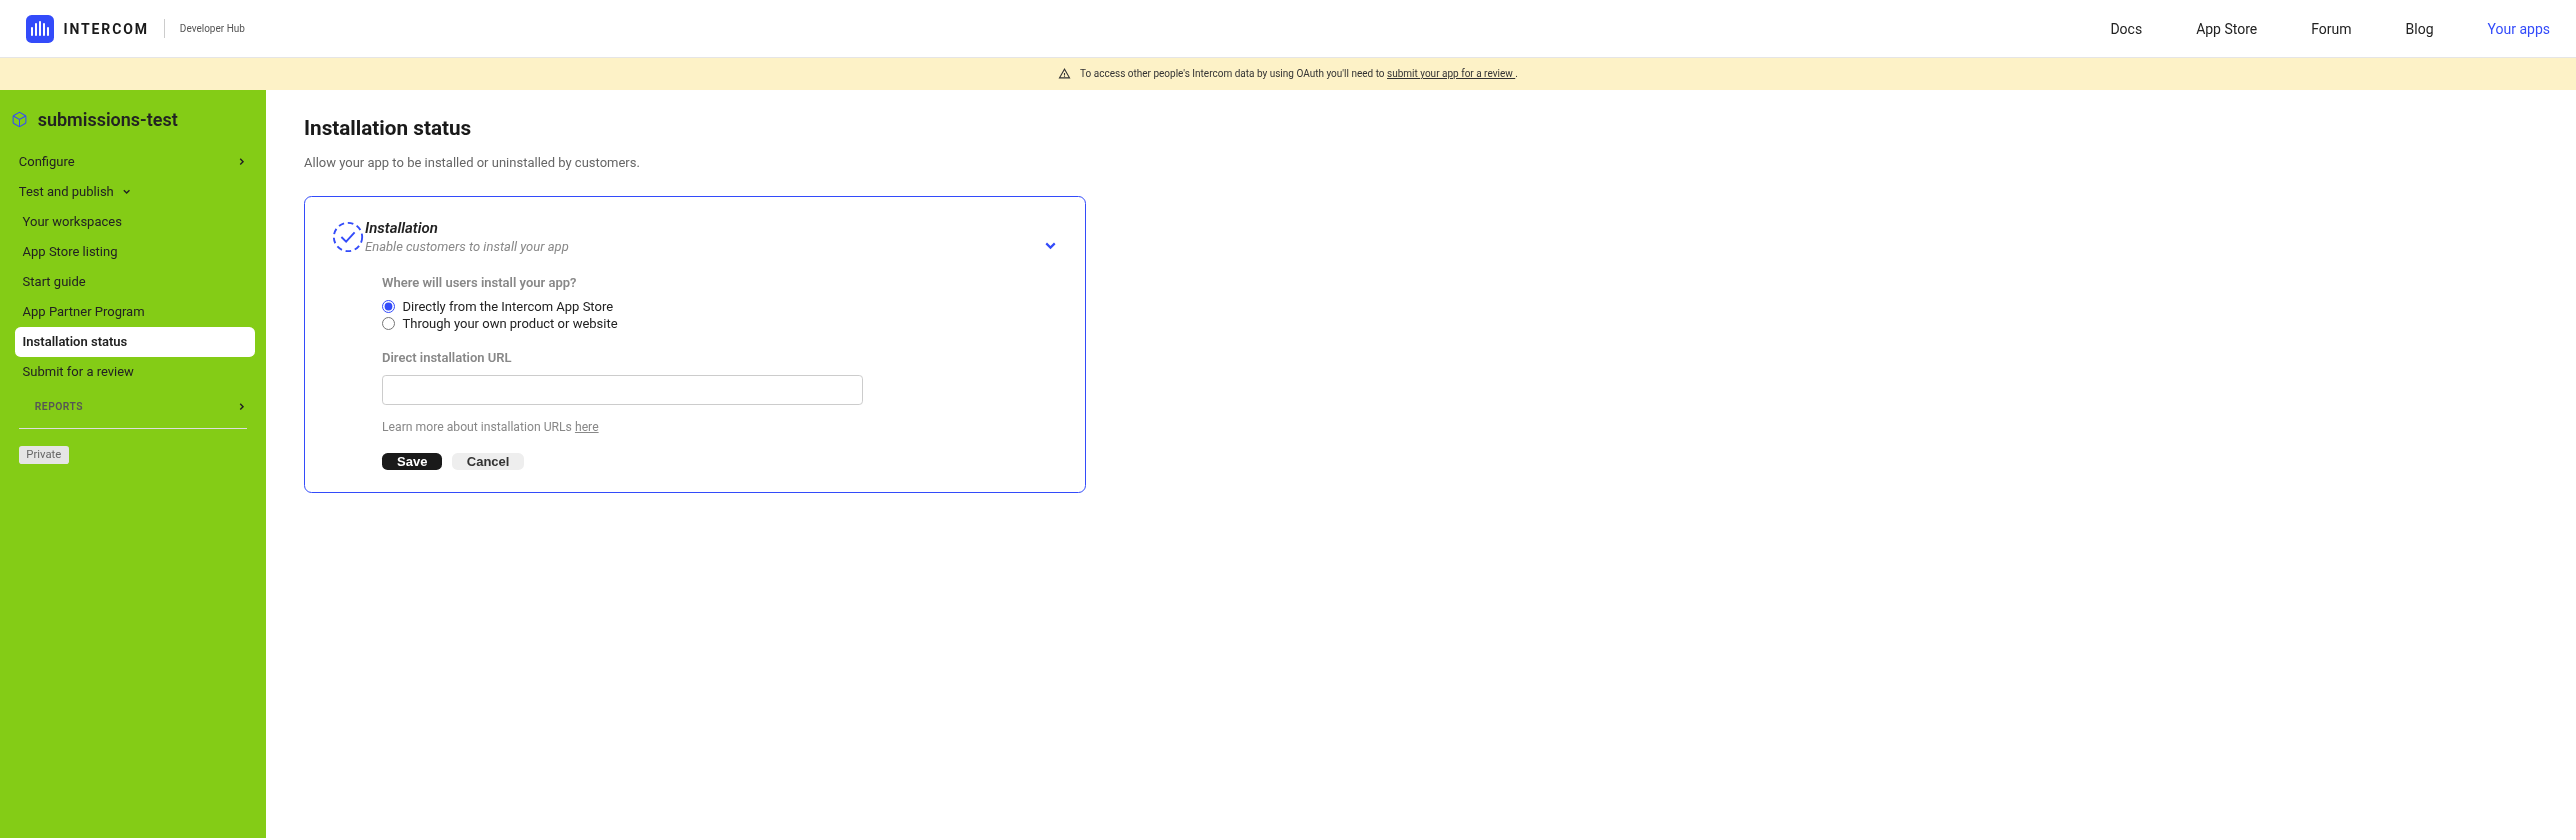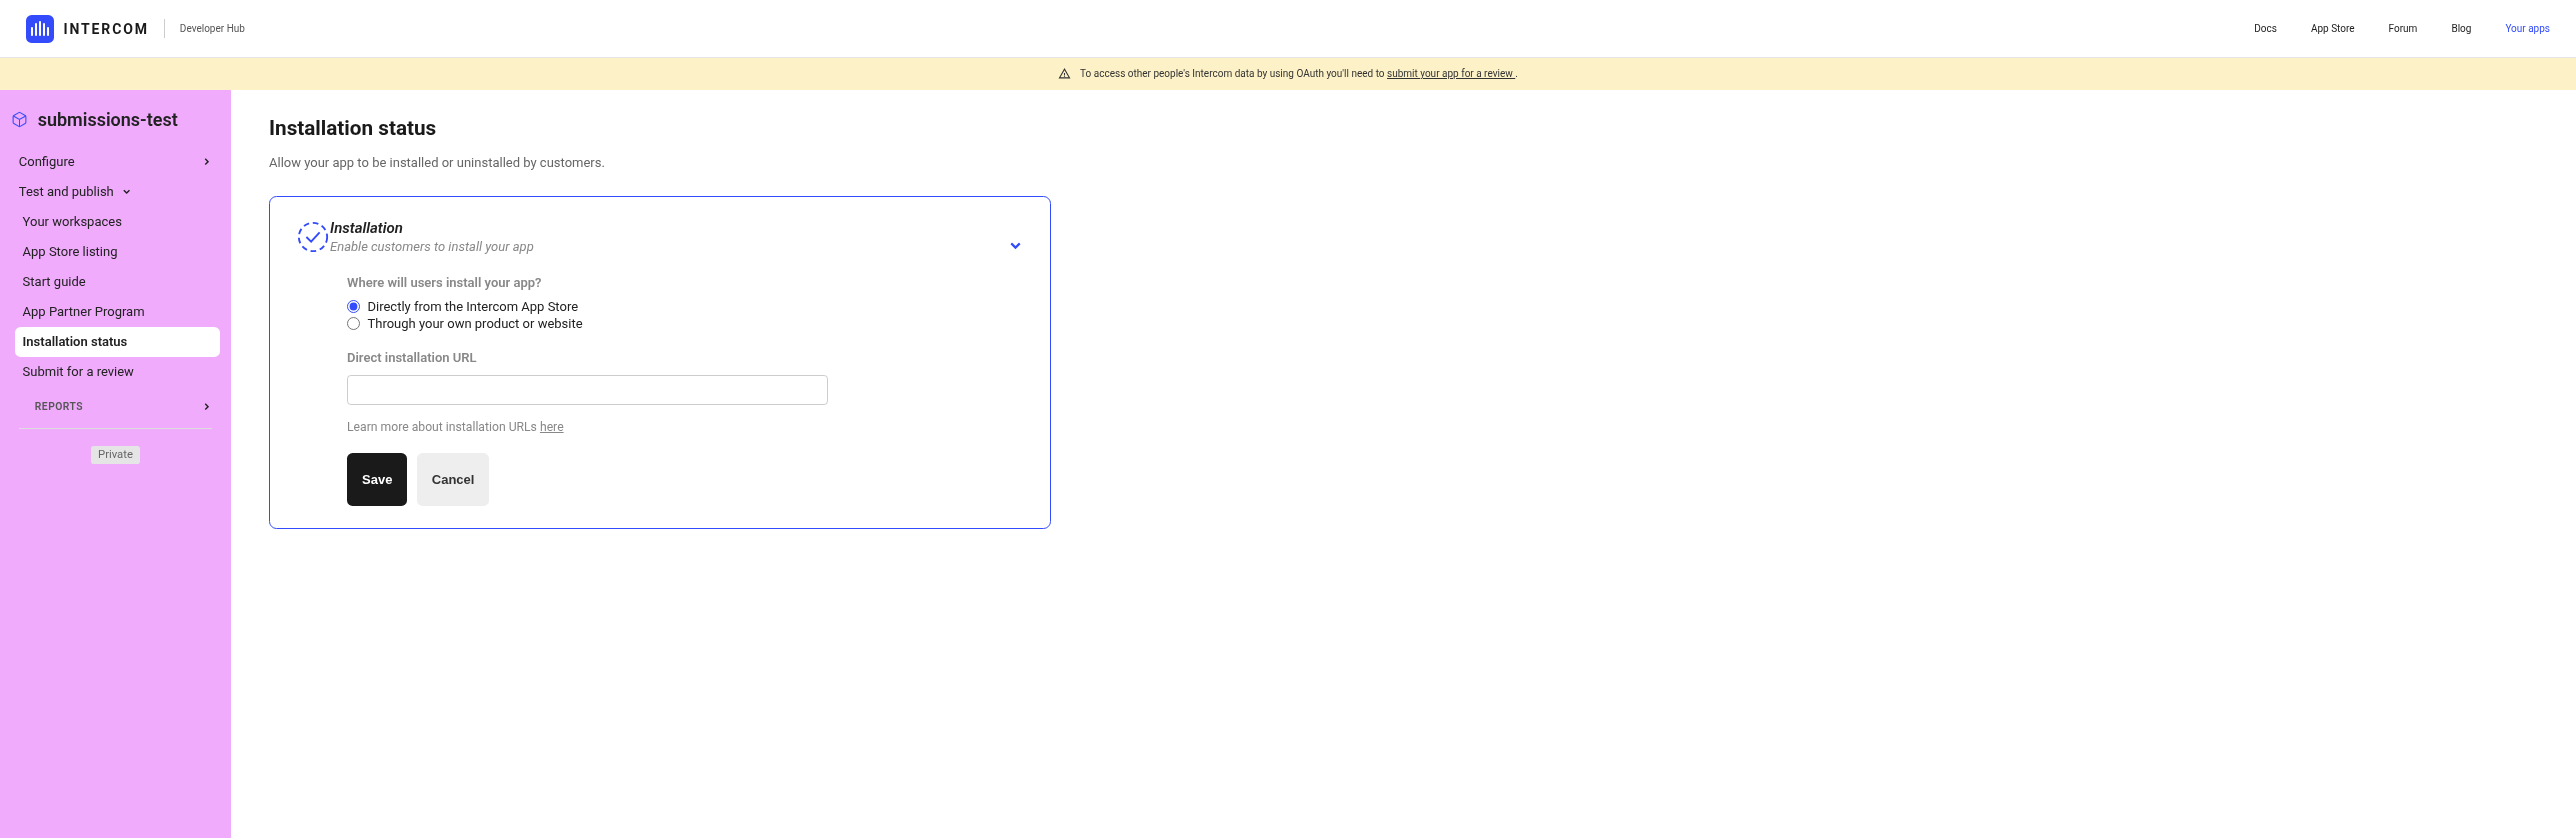--- a/index.html
+++ b/index.html
@@ -67,21 +67,22 @@
       font-size: 10px;
       color: #555;
     }
     .header-nav {
       display: flex;
       gap: 34px;
     }
     .header-nav a {
       text-decoration: none;
       color: #222;
-      font-size: 10px;
+      font-size: 14px;
+      margin-left: 20px;
     }
     .header-nav a.active {
       color: #334bfa;
     }
     
     
     .banner {
       background: #fdf2c7;
       padding: 9.4px 15px;
       display: flex;
@@ -97,25 +98,24 @@
     .banner a {
       color: #333;
       text-decoration: underline;
     }
     
     
     .layout {
       display: flex;
     }
     .sidebar {
-      width: 231px;
-      background: #f0abfc;
+      width: 266px;
+      background: #84cc16;
       min-height: calc(100vh - 92px);
       padding: 19px 11.3px;
-      text-align: center;
     }
     .sidebar-title {
       display: flex;
       align-items: center;
       gap: 9.4px;
       padding: 0 3.8px 17px 0;
     }
     .cube-icon {
       width: 17px;
       height: 17px;
@@ -266,21 +266,21 @@
       color: #888;
       text-decoration: underline;
     }
     .button-row {
       display: flex;
       gap: 9.4px;
     }
     .btn {
       border: none;
       border-radius: 5.6px;
-      padding: 19px 15px;
+      padding: 1px 15px;
       font-size: 13px;
       font-weight: 600;
       cursor: pointer;
     }
     .btn-primary {
       background: #1a1a1a;
       color: #fff;
     }
     .btn-secondary {
       background: #eee;

